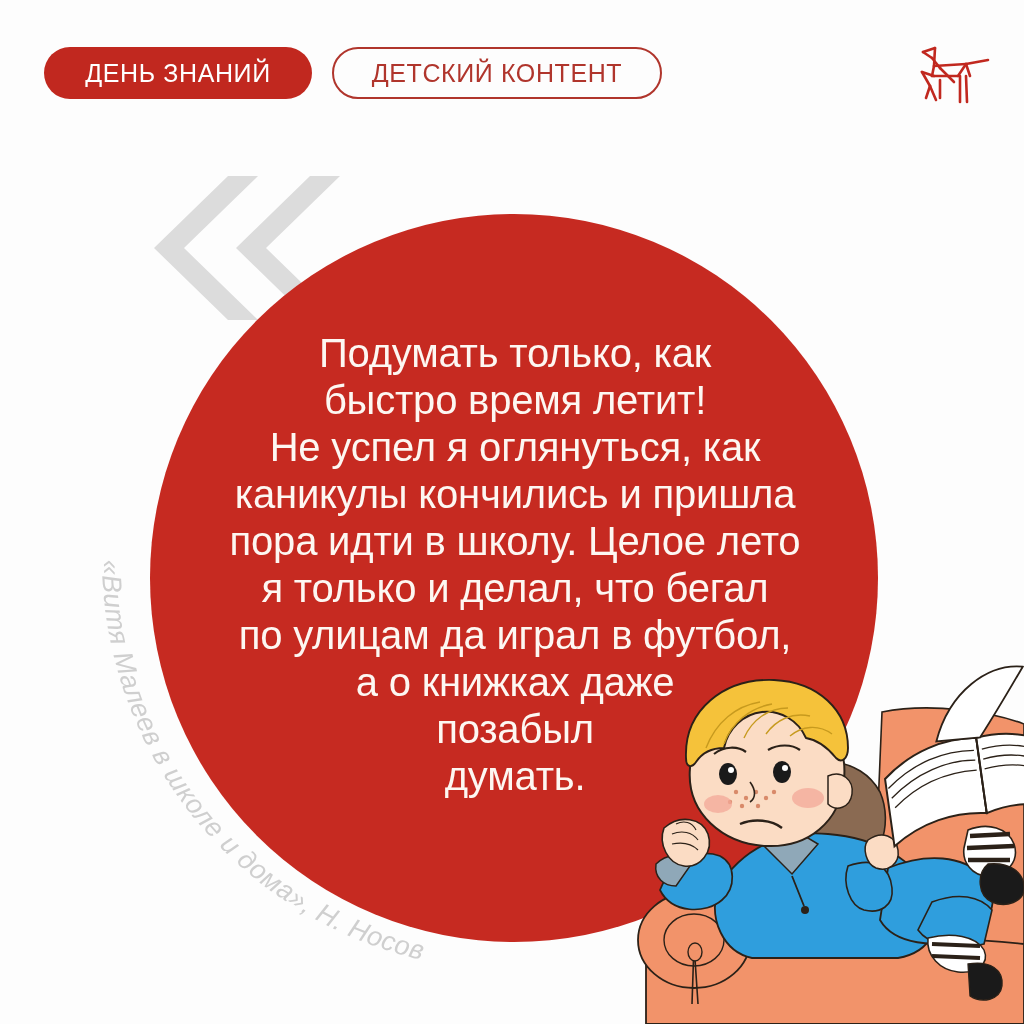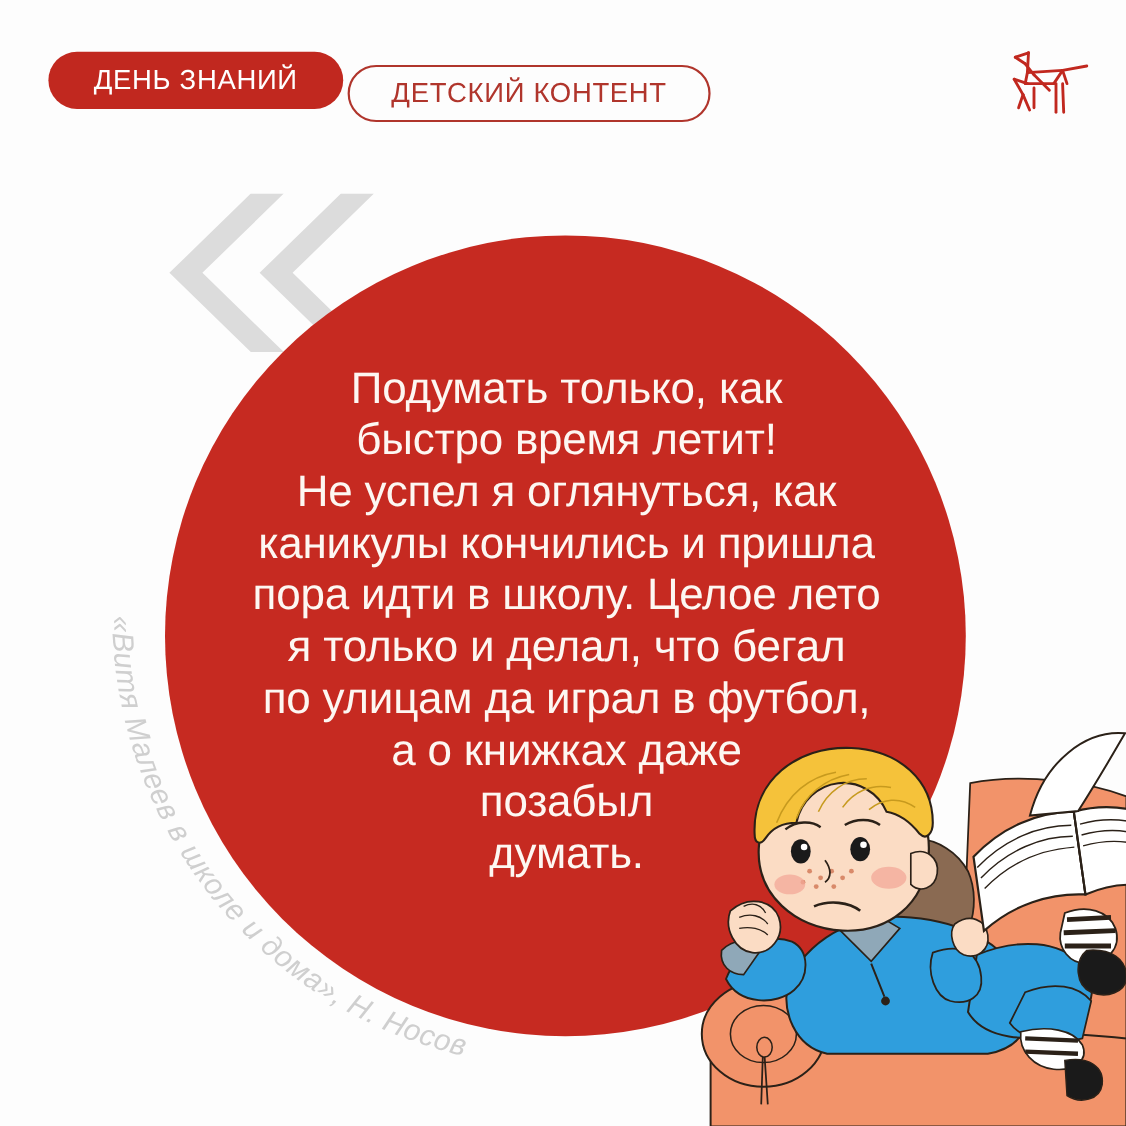--- a/index.html
+++ b/index.html
@@ -25,22 +25,22 @@
     overflow: hidden;
     background: #fdfdfd;
   }
 
   
   .header {
     position: absolute;
     top: 47px;
     left: 44px;
     display: flex;
-    align-items: flex-start;
-    gap: 4px;
+    align-items: flex-end;
+    gap: 20px;
     z-index: 40;
   }
 
   .badge {
     height: 52px;
     display: flex;
     align-items: center;
     justify-content: center;
     border-radius: 26px;
     padding: 0 30px;
@@ -55,21 +55,20 @@
     background: #c1281f;
     color: #ffffff;
     min-width: 268px;
   }
 
   .badge--outlined {
     background: transparent;
     color: #b0352c;
     border: 2.5px solid #b0352c;
     min-width: 330px;
-    margin-top: 12px;
   }
 
   
   .logo {
     position: absolute;
     top: 36px;
     right: 28px;
     width: 86px;
     height: 76px;
     z-index: 40;

